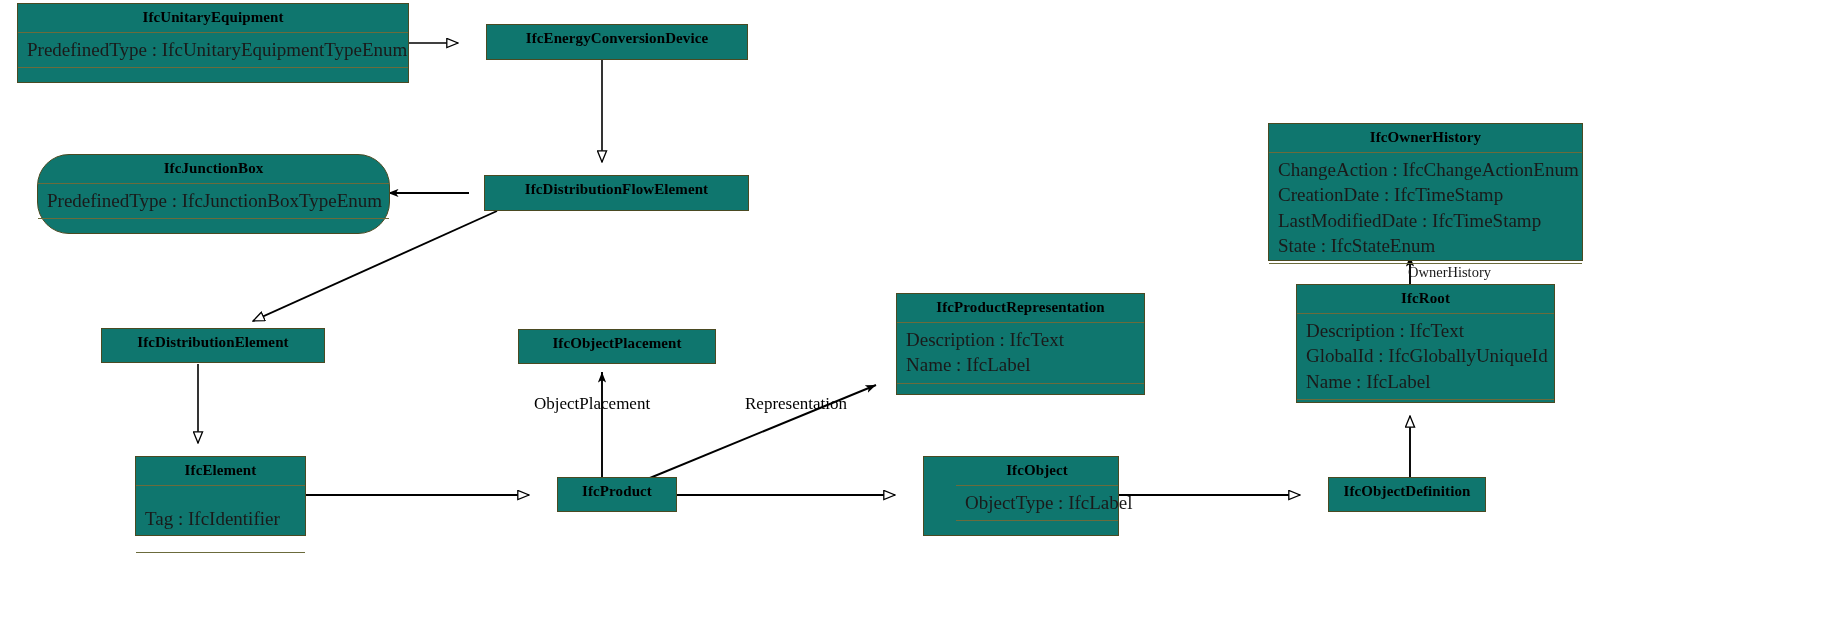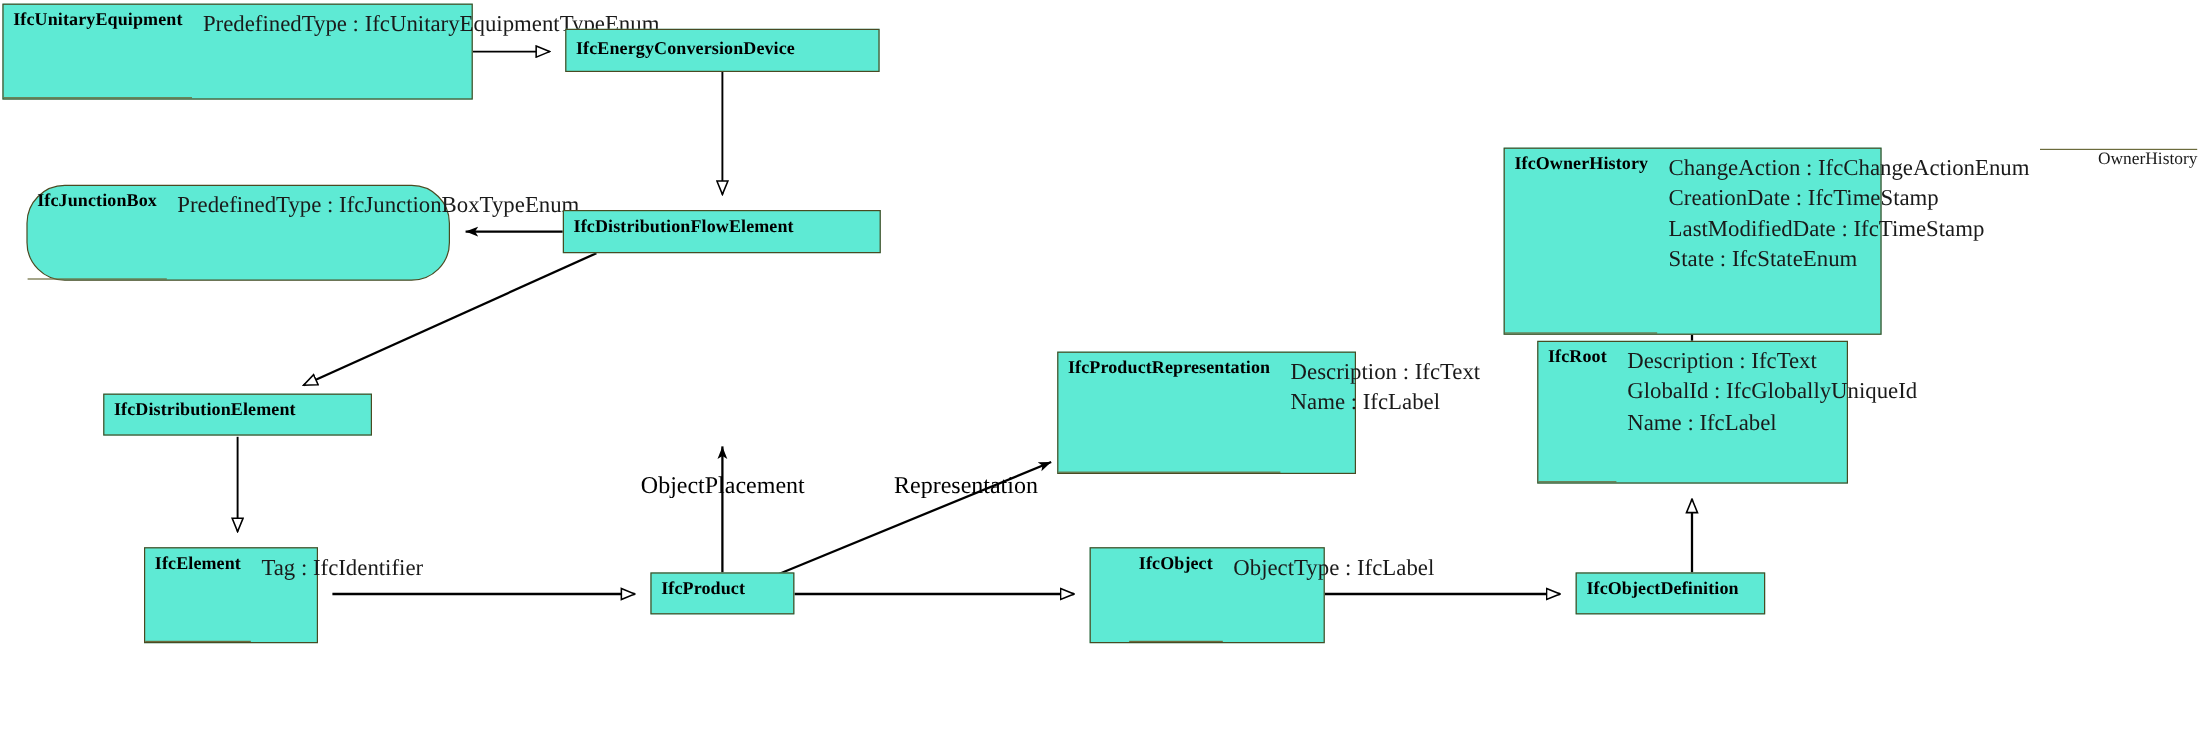--- a/index.html
+++ b/index.html
@@ -16,24 +16,25 @@
   }
   svg.wires {
     position: absolute;
     left: 0; top: 0;
     width: 1833px; height: 627px;
     pointer-events: none;
   }
   .uml {
     position: absolute;
     box-sizing: border-box;
-    background: #5eead4;
+    background: #0f766e;
     border: 1.4px solid #4a4a22;
     display: flex;
-    flex-direction: row;
+    flex-direction: column;
+    margin-left: 15px;
   }
   .uml .title {
     text-align: center;
     font-weight: bold;
     color: #000;
     font-size: 15px;
     line-height: 1.0;
     padding: 6px 8px 7px 8px;
     letter-spacing: .1px;
   }
@@ -52,21 +53,21 @@
   .uml .foot.labeled {
     text-align: center;
     font-size: 14.5px;
     color: #1a1a1a;
     line-height: 17px;
     height: 19px;
     padding-left: 48px;
   }
   .edge-label {
     position: absolute;
-    font-size: 20px;
+    font-size: 17px;
     color: #000;
     white-space: nowrap;
     background: transparent;
   }
 </style>
 </head>
 <body>
 
 <div id="canvas">
 
@@ -122,56 +123,59 @@
     <div class="attrs">
       <div>PredefinedType : IfcJunctionBoxTypeEnum</div>
     </div>
     <div class="foot"></div>
   </div>
 
   <div class="uml" style="left:469px; top:175px; width:265px; height:36px;">
     <div class="title">IfcDistributionFlowElement</div>
   </div>
 
-  <div class="uml compart" style="left:1253px; top:123px; width:315px; height:156px;">
+  <div class="uml compart" style="left:1253px; top:123px; width:315px; height:138px;">
     <div class="title">IfcOwnerHistory</div>
     <div class="attrs">
       <div>ChangeAction : IfcChangeActionEnum</div>
       <div>CreationDate : IfcTimeStamp</div>
       <div>LastModifiedDate : IfcTimeStamp</div>
       <div>State : IfcStateEnum</div>
     </div>
     <div class="foot labeled">OwnerHistory</div>
   </div>
 
   <div class="uml" style="left:86px; top:328px; width:224px; height:35px;">
     <div class="title">IfcDistributionElement</div>
   </div>
 
+  <div class="uml" style="left:503px; top:329px; width:198px; height:35px;">
+    <div class="title">IfcObjectPlacement</div>
+  </div>
 
   <div class="uml compart" style="left:881px; top:293px; width:249px; height:102px;">
     <div class="title">IfcProductRepresentation</div>
     <div class="attrs">
       <div>Description : IfcText</div>
       <div>Name : IfcLabel</div>
     </div>
     <div class="foot"></div>
   </div>
 
   <div class="uml compart" style="left:1281px; top:284px; width:259px; height:119px;">
     <div class="title">IfcRoot</div>
     <div class="attrs">
       <div>Description : IfcText</div>
       <div>GlobalId : IfcGloballyUniqueId</div>
       <div>Name : IfcLabel</div>
     </div>
     <div class="foot"></div>
   </div>
 
-  <div class="uml compart" style="left:120px; top:456px; width:145px; height:80px;">
+  <div class="uml compart" style="left:120px; top:456px; width:171px; height:80px;gap:16px;">
     <div class="title">IfcElement</div>
     <div class="attrs">
       <div>Tag : IfcIdentifier</div>
     </div>
     <div class="foot"></div>
   </div>
 
   <div class="uml" style="left:542px; top:477px; width:120px; height:35px;">
     <div class="title">IfcProduct</div>
   </div>

